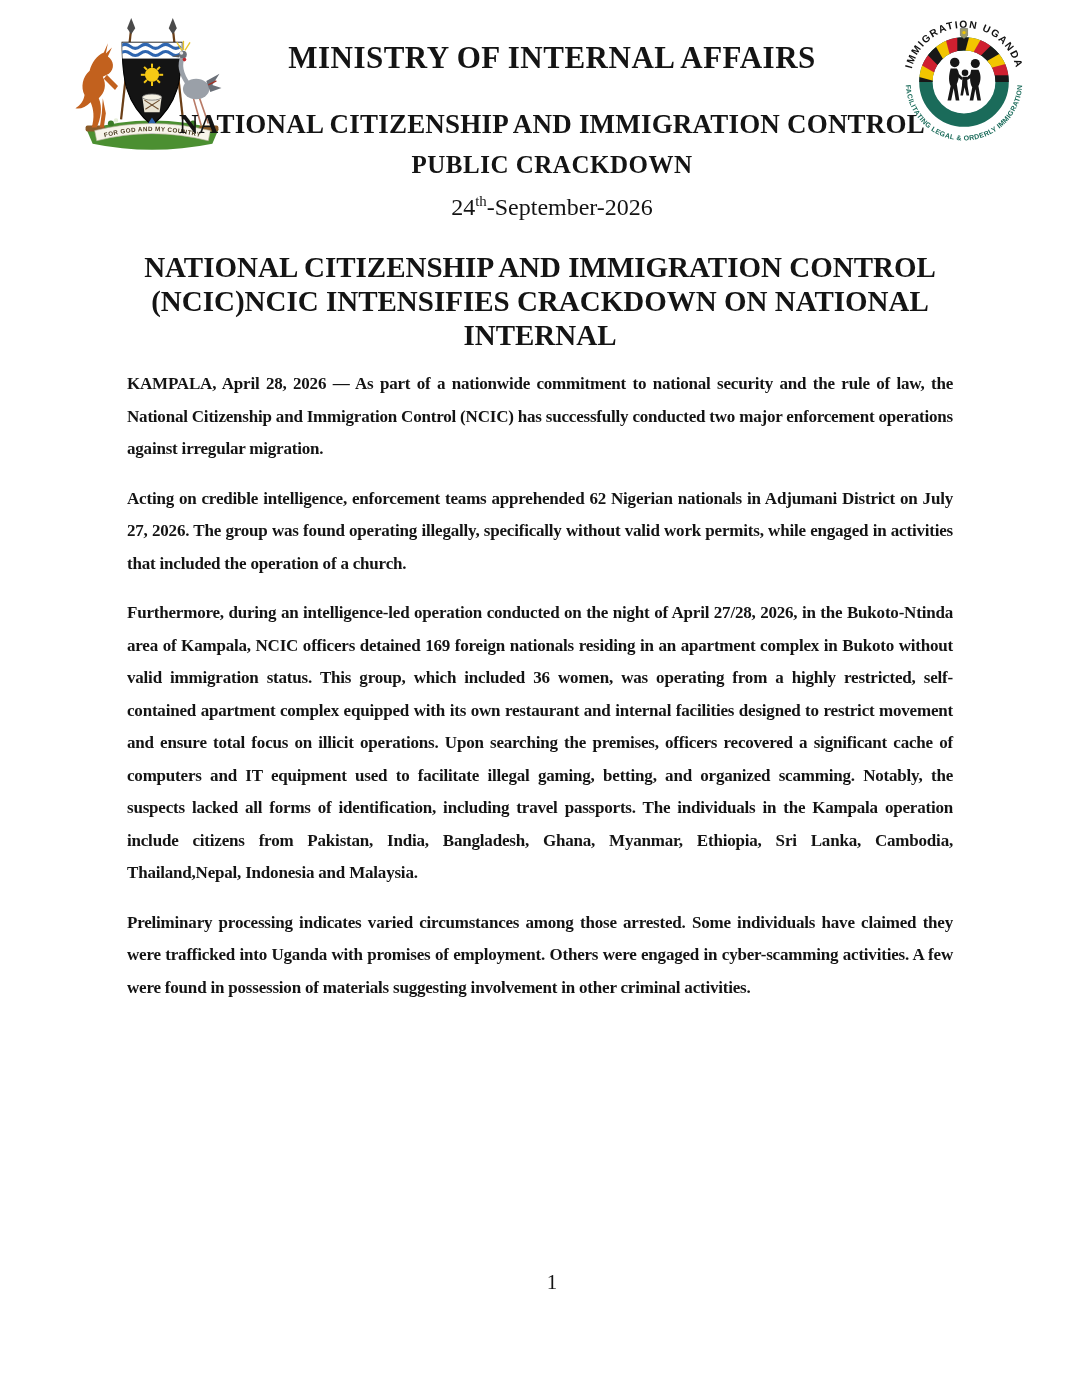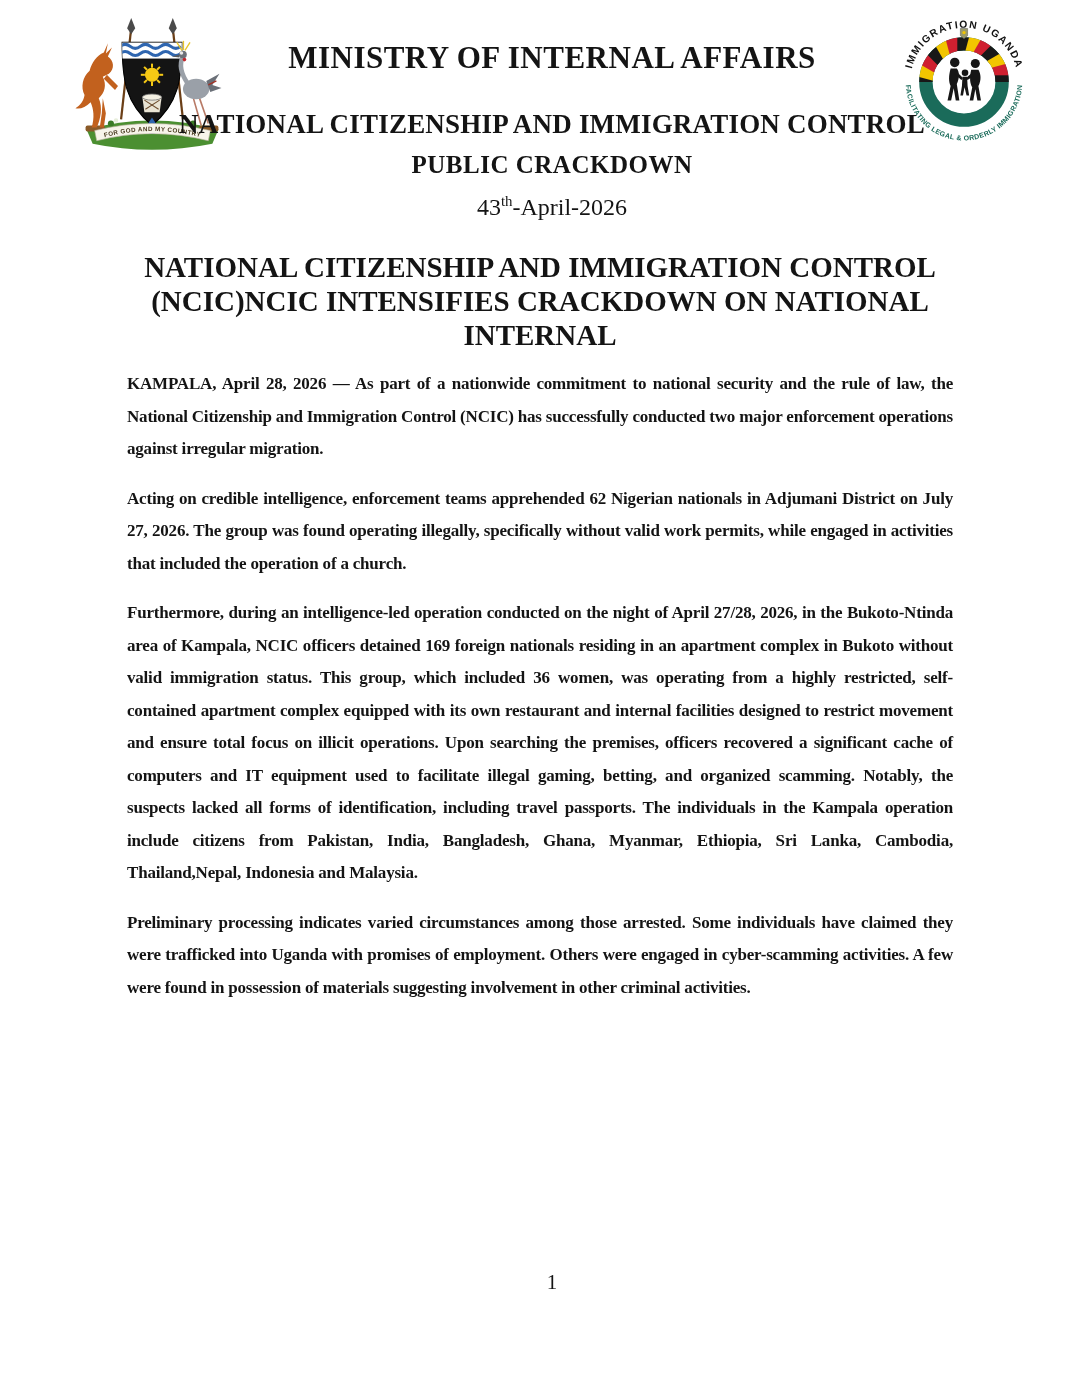--- a/index.html
+++ b/index.html
@@ -189,21 +189,21 @@
     </text>
     <path id="immBotArc" d="M12,58 A56.6,56.6 0 1 0 124,58" fill="none"></path>
     <text font-size="6.8" font-weight="bold" fill="#1a6b5a" letter-spacing="0.3">
       <textPath href="#immBotArc" startOffset="50%" text-anchor="middle">FACILITATING LEGAL &amp; ORDERLY IMMIGRATION</textPath>
     </text>
   </svg>
 
   <div class="center-line hdr-ministry">MINISTRY OF INTERNAL AFFAIRS</div>
   <div class="center-line hdr-dept">NATIONAL CITIZENSHIP AND IMMIGRATION CONTROL</div>
   <div class="center-line hdr-doctype">PUBLIC CRACKDOWN</div>
-  <div class="center-line hdr-date"><span>43</span><sup>th</sup><span>-April-2026</span></div>
+  <div class="center-line hdr-date"><span>24</span><sup>th</sup><span>-September-2026</span></div>
 
   <div class="content">
     <h1 class="doc-title">
       <div>NATIONAL CITIZENSHIP AND IMMIGRATION CONTROL</div>
       <div>(NCIC)NCIC INTENSIFIES CRACKDOWN ON NATIONAL</div>
       <div>INTERNAL</div>
     </h1>
     <p class="para">KAMPALA, April 28, 2026 — As part of a nationwide commitment to national security and the rule of law, the National Citizenship and Immigration Control (NCIC) has successfully conducted two major enforcement operations against irregular migration.</p>
     <p class="para">Acting on credible intelligence, enforcement teams apprehended 62 Nigerian nationals in Adjumani District on July 27, 2026. The group was found operating illegally, specifically without valid work permits, while engaged in activities that included the operation of a church.</p>
     <p class="para">Furthermore, during an intelligence-led operation conducted on the night of April 27/28, 2026, in the Bukoto-Ntinda area of Kampala, NCIC officers detained 169 foreign nationals residing in an apartment complex in Bukoto without valid immigration status. This group, which included 36 women, was operating from a highly restricted, self-contained apartment complex equipped with its own restaurant and internal facilities designed to restrict movement and ensure total focus on illicit operations. Upon searching the premises, officers recovered a significant cache of computers and IT equipment used to facilitate illegal gaming, betting, and organized scamming. Notably, the suspects lacked all forms of identification, including travel passports. The individuals in the Kampala operation include citizens from Pakistan, India, Bangladesh, Ghana, Myanmar, Ethiopia, Sri Lanka, Cambodia, Thailand,Nepal, Indonesia and Malaysia.</p>

